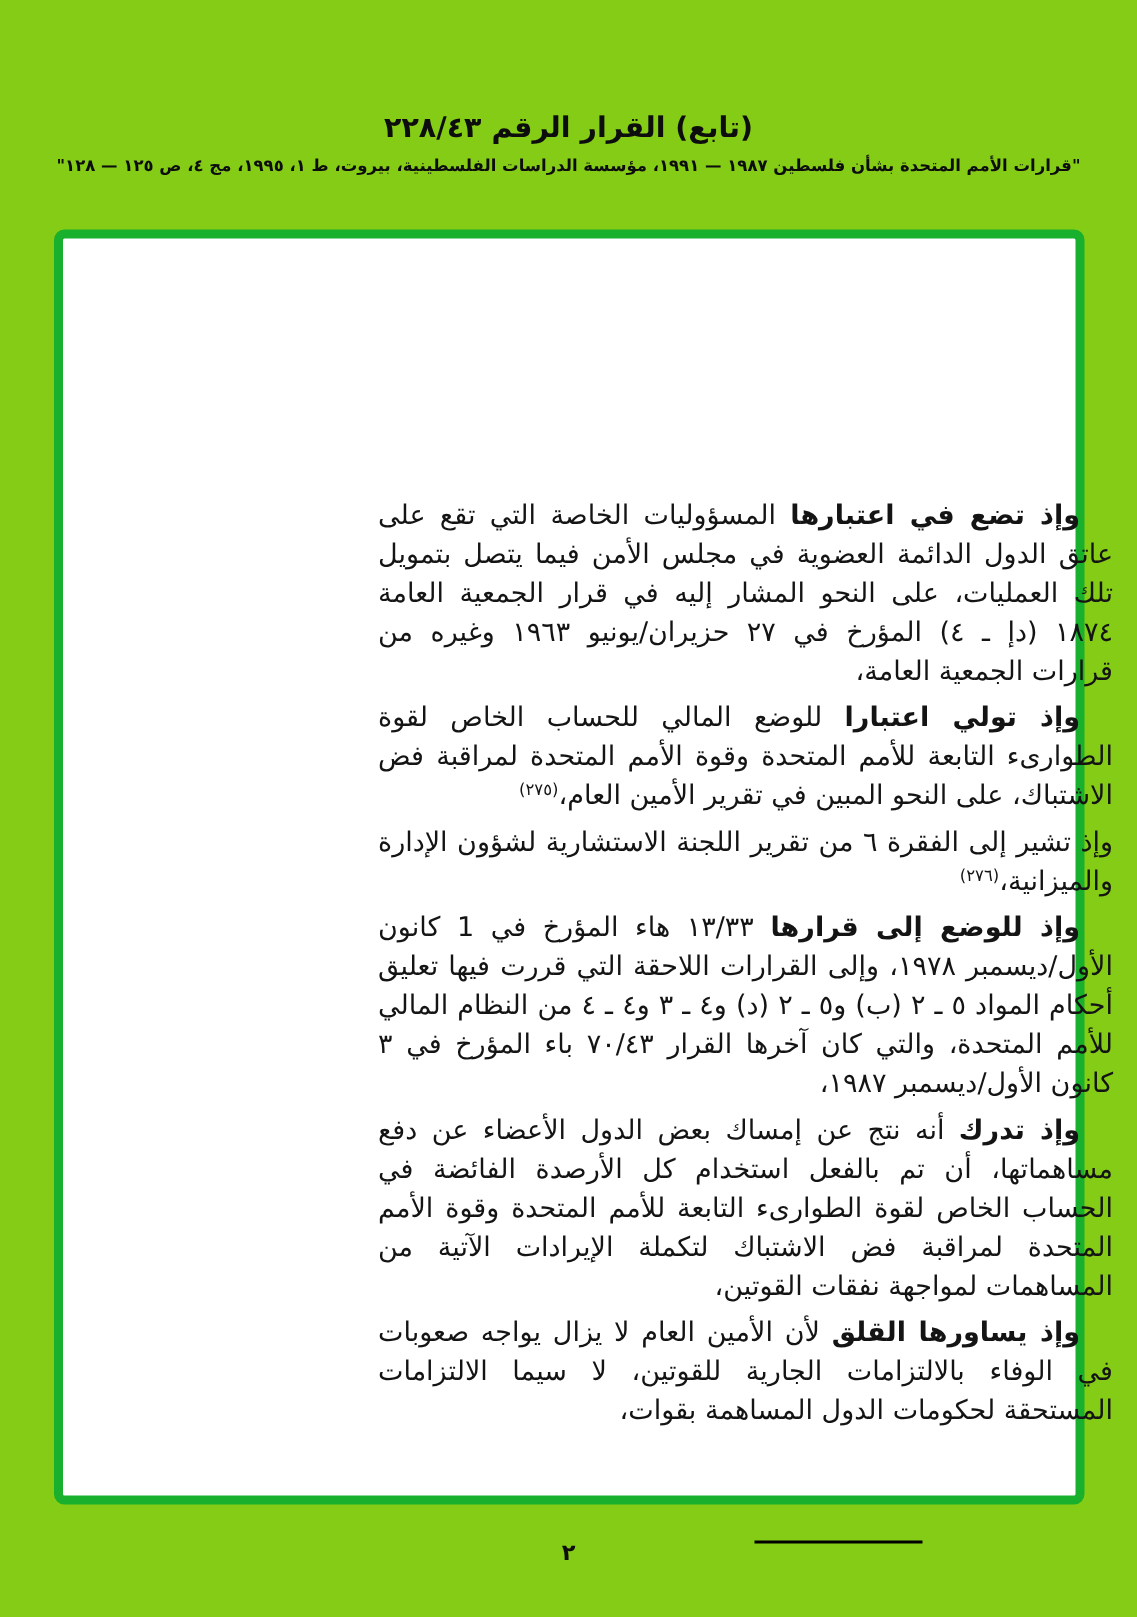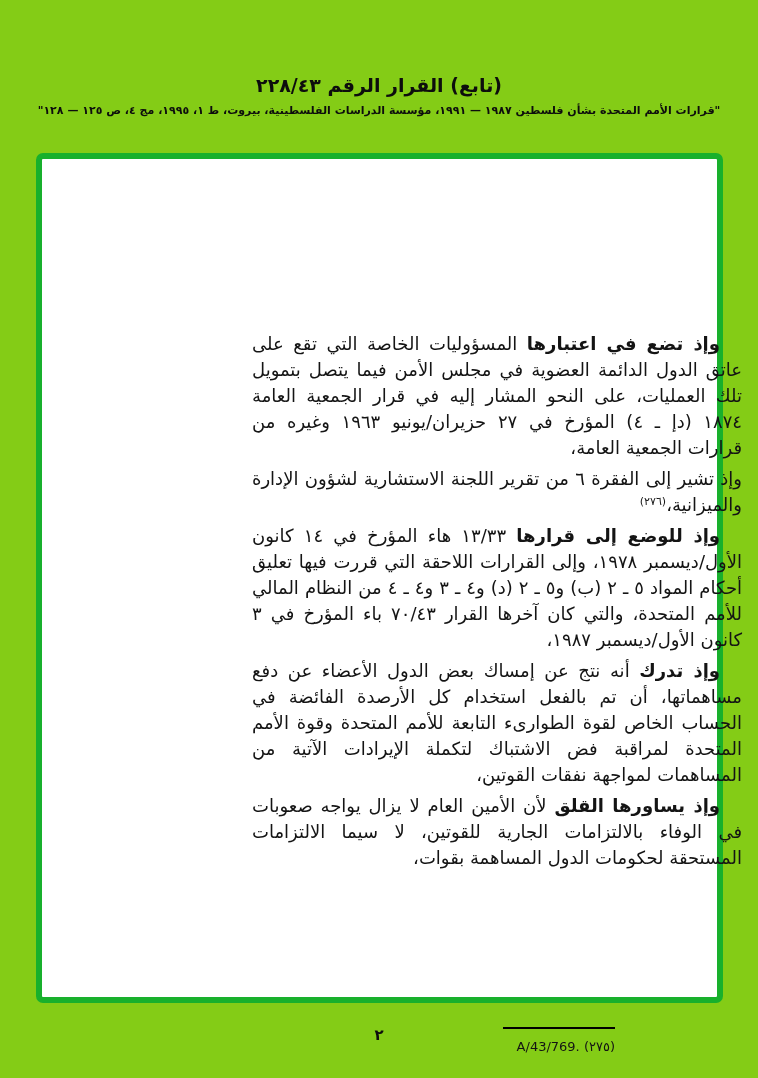--- a/index.html
+++ b/index.html
@@ -50,36 +50,36 @@
   <div class="doc-title">(تابع) القرار الرقم ٢٢٨/٤٣</div>
 
   <div class="doc-source">"قرارات الأمم المتحدة بشأن فلسطين ١٩٨٧ — ١٩٩١، مؤسسة الدراسات الفلسطينية، بيروت، ط ١، ١٩٩٥، مج ٤، ص ١٢٥ — ١٢٨"</div>
 
   <div class="green-box" style="border-color: rgb(24, 176, 44);">
 
     <div class="text-col">
 
         <p class="para" data-indent="true"><b class="lead">وإذ تضع في اعتبارها</b><span> المسؤوليات الخاصة التي تقع على عاتق الدول الدائمة العضوية في مجلس الأمن فيما يتصل بتمويل تلك العمليات، على النحو المشار إليه في قرار الجمعية العامة ١٨٧٤ (دإ ـ ٤) المؤرخ في ٢٧ حزيران/يونيو ١٩٦٣ وغيره من قرارات الجمعية العامة،</span><sup class="fnref"></sup></p>
 
+        <p class="para" data-indent="true"><b class="lead">وإذ تولي اعتبارا</b><span> للوضع المالي للحساب الخاص لقوة الطوارىء التابعة للأمم المتحدة وقوة الأمم المتحدة لمراقبة فض الاشتباك، على النحو المبين في تقرير الأمين العام،</span><sup class="fnref">(٢٧٥)</sup></p>
 
         <p class="para" data-indent="false"><b class="lead"></b><span>وإذ تشير إلى الفقرة ٦ من تقرير اللجنة الاستشارية لشؤون الإدارة والميزانية،</span><sup class="fnref">(٢٧٦)</sup></p>
 
-        <p class="para" data-indent="true"><b class="lead">وإذ للوضع إلى قرارها</b><span> ١٣/٣٣ هاء المؤرخ في ١٤ كانون الأول/ديسمبر ١٩٧٨، وإلى القرارات اللاحقة التي قررت فيها تعليق أحكام المواد ٥ ـ ٢ (ب) و٥ ـ ٢ (د) و٤ ـ ٣ و٤ ـ ٤ من النظام المالي للأمم المتحدة، والتي كان آخرها القرار ٧٠/٤٣ باء المؤرخ في ٣ كانون الأول/ديسمبر ١٩٨٧،</span><sup class="fnref"></sup></p>
+        <p class="para" data-indent="true"><b class="lead">وإذ للوضع إلى قرارها</b><span> ١٣/٣٣ هاء المؤرخ في 1 كانون الأول/ديسمبر ١٩٧٨، وإلى القرارات اللاحقة التي قررت فيها تعليق أحكام المواد ٥ ـ ٢ (ب) و٥ ـ ٢ (د) و٤ ـ ٣ و٤ ـ ٤ من النظام المالي للأمم المتحدة، والتي كان آخرها القرار ٧٠/٤٣ باء المؤرخ في ٣ كانون الأول/ديسمبر ١٩٨٧،</span><sup class="fnref"></sup></p>
 
 
         <p class="para" data-indent="true"><b class="lead">وإذ تدرك</b><span> أنه نتج عن إمساك بعض الدول الأعضاء عن دفع مساهماتها، أن تم بالفعل استخدام كل الأرصدة الفائضة في الحساب الخاص لقوة الطوارىء التابعة للأمم المتحدة وقوة الأمم المتحدة لمراقبة فض الاشتباك لتكملة الإيرادات الآتية من المساهمات لمواجهة نفقات القوتين،</span><sup class="fnref"></sup></p>
 
         <p class="para" data-indent="true"><b class="lead">وإذ يساورها القلق</b><span> لأن الأمين العام لا يزال يواجه صعوبات في الوفاء بالالتزامات الجارية للقوتين، لا سيما الالتزامات المستحقة لحكومات الدول المساهمة بقوات،</span><sup class="fnref"></sup></p>
       </div>
 
     <div class="footnotes">
       <div class="fn-rule"></div>
       <div>
 
-          <div class="footnote"><span class="fn-marker">(٢٧٥)</span> <span class="fn-text">A/43/769.‎</span></div>
 
         </div>
     </div>
 
   </div>
 
   <div class="page-number">٢</div>
 
 </div>
 

